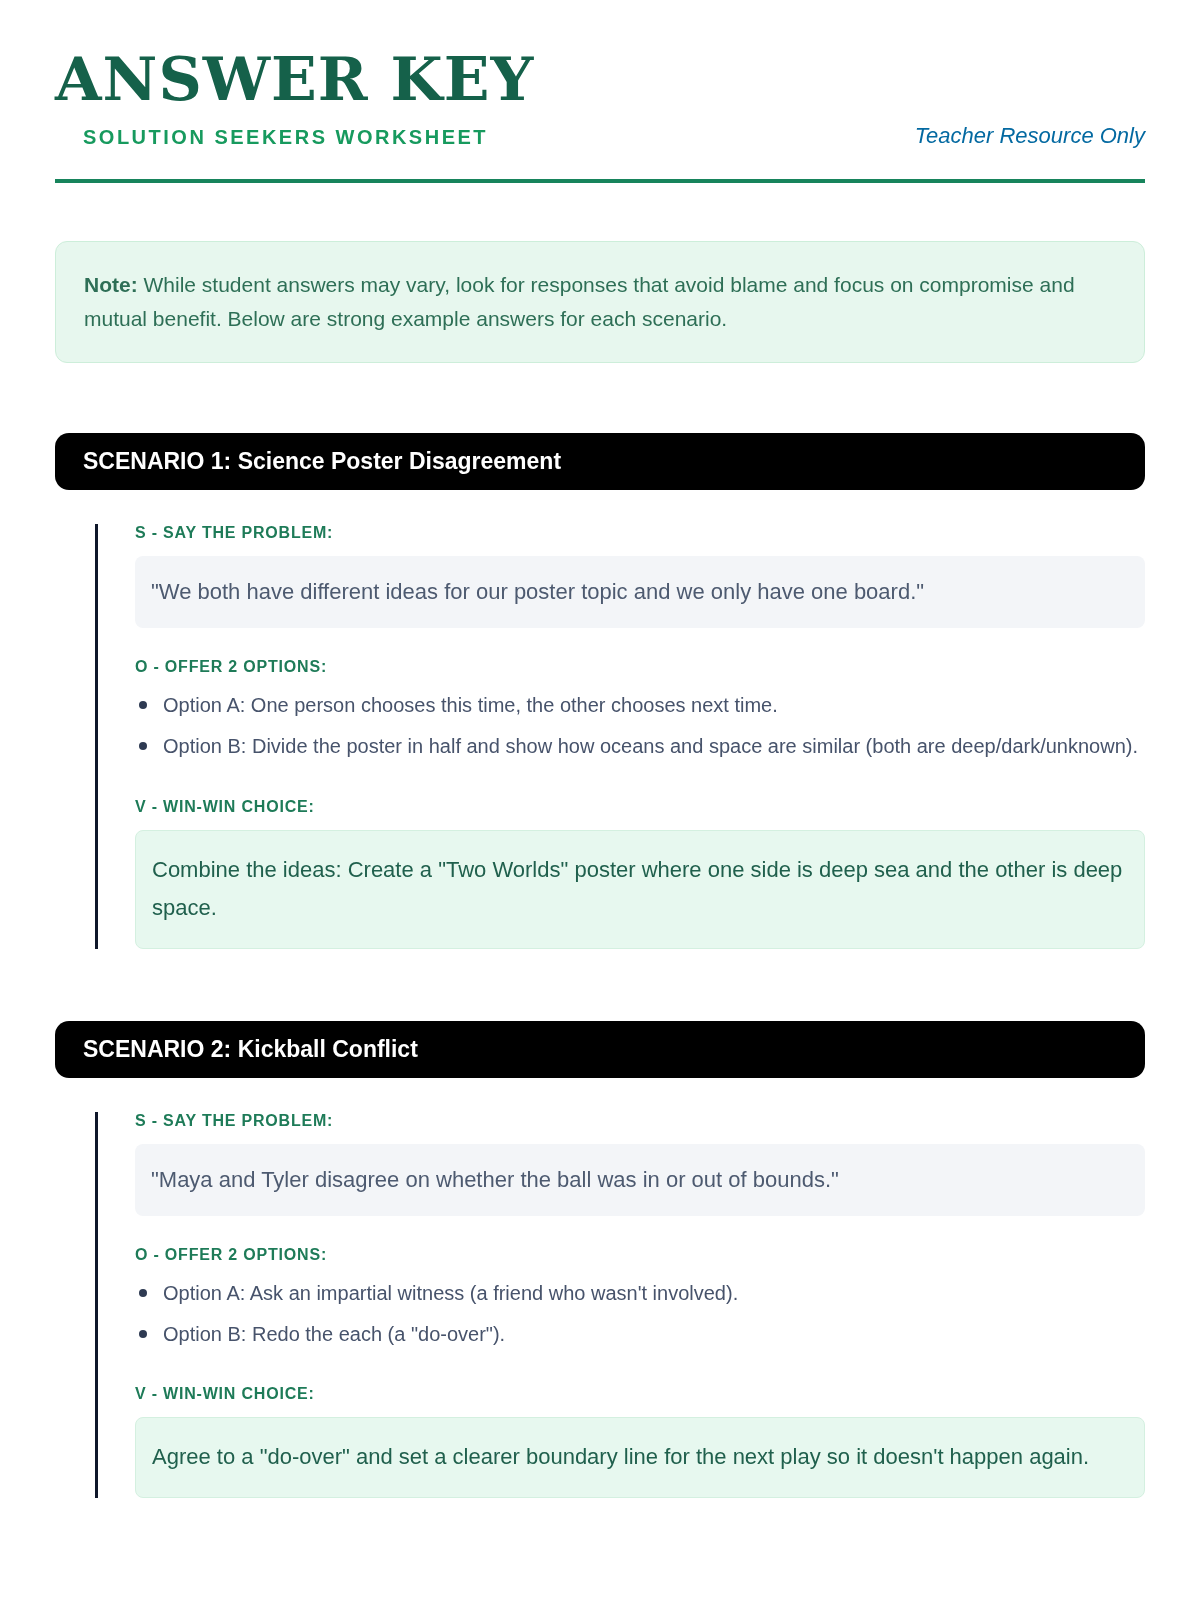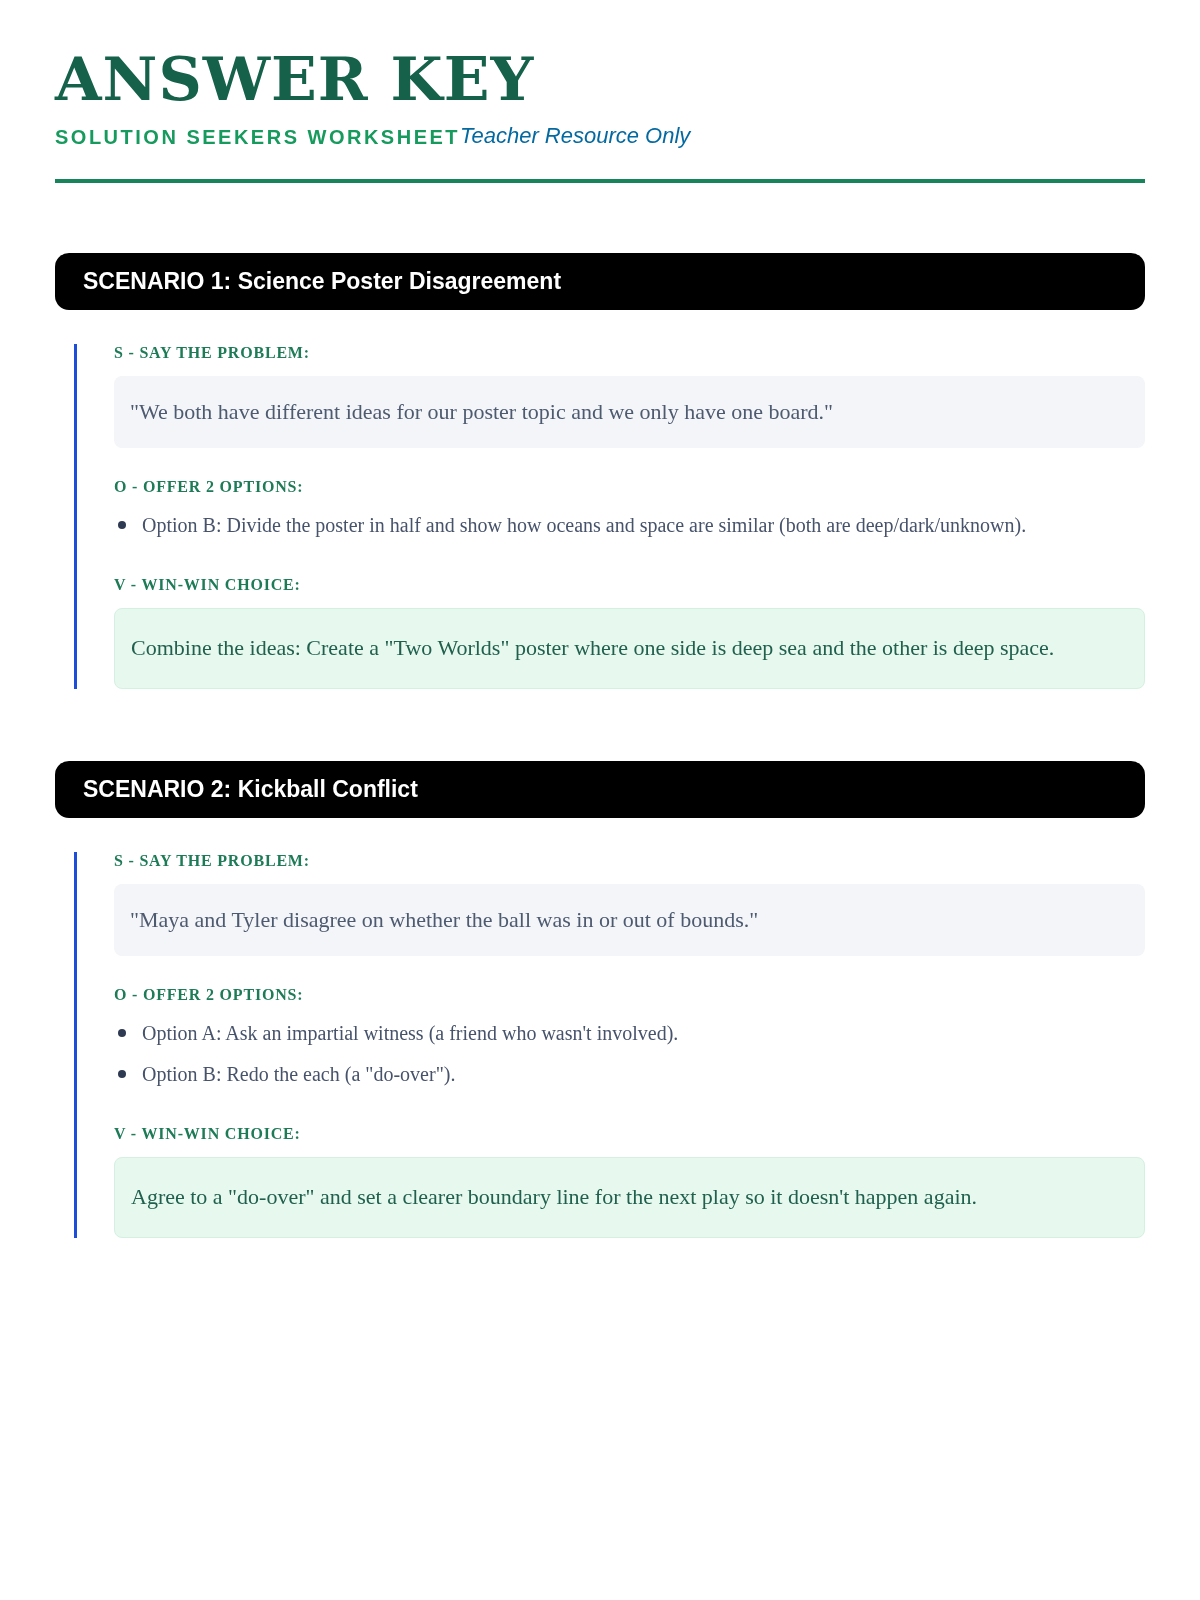--- a/index.html
+++ b/index.html
@@ -16,22 +16,24 @@
   .page-title {
     font-family: "DejaVu Serif", serif;
     font-weight: 700;
     font-size: 60px;
     letter-spacing: 1px;
     color: #15614a;
     line-height: 1.05;
   }
   .header-row {
     display: flex;
+    justify-content: space-between;
     align-items: flex-end;
     margin-top: 12px;
+    margin-left: 28px;
   }
   .page-subtitle {
     font-size: 20px;
     font-weight: 700;
     letter-spacing: 2.5px;
     color: #179a5e;
   }
   .teacher-badge {
     font-size: 22px;
     font-style: italic;
@@ -61,25 +63,24 @@
   .scenario { margin-top: 70px; }
   .scenario-bar {
     background: #000000;
     border-radius: 14px;
     padding: 15px 28px;
     color: #ffffff;
     font-size: 23px;
     font-weight: 700;
   }
   .scenario-body {
-    margin-left: 19px;
+    margin-left: 40px;
     margin-top: 34px;
-    border-left: 3px solid #1d4ed8;
+    border-left: 3px solid #0f172a;
     padding-left: 37px;
-    font-family: Liberation Serif, serif;
   }
   .sov-label {
     font-size: 16px;
     font-weight: 700;
     letter-spacing: 0.8px;
     color: #1e7b58;
     margin-bottom: 14px;
   }
   .quote-box {
     background: #f3f5f8;
@@ -130,29 +131,33 @@
 
   <div class="header">
     <div class="page-title">ANSWER KEY</div>
     <div class="header-row">
       <div class="page-subtitle">SOLUTION SEEKERS WORKSHEET</div>
       <div class="teacher-badge">Teacher Resource Only</div>
     </div>
     <hr class="top-rule">
   </div>
 
+  <div class="note-box">
+    <b>Note:</b><span> While student answers may vary, look for responses that avoid blame and focus on compromise and mutual benefit. Below are strong example answers for each scenario.</span>
+  </div>
 
   <div class="scenario">
     <div class="scenario-bar">SCENARIO 1: Science Poster Disagreement</div>
     <div class="scenario-body">
       <div class="sov-label">S - SAY THE PROBLEM:</div>
       <div class="quote-box">"We both have different ideas for our poster topic and we only have one board."</div>
 
       <div class="sov-label">O - OFFER 2 OPTIONS:</div>
       <ul class="options-list">
+        <li>Option A: One person chooses this time, the other chooses next time.</li>
         <li>Option B: Divide the poster in half and show how oceans and space are similar (both are deep/dark/unknown).</li>
       </ul>
 
       <div class="sov-label">V - WIN-WIN CHOICE:</div>
       <div class="winwin-box">Combine the ideas: Create a "Two Worlds" poster where one side is deep sea and the other is deep space.</div>
     </div>
   </div>
 
   <div class="scenario">
     <div class="scenario-bar">SCENARIO 2: Kickball Conflict</div>

